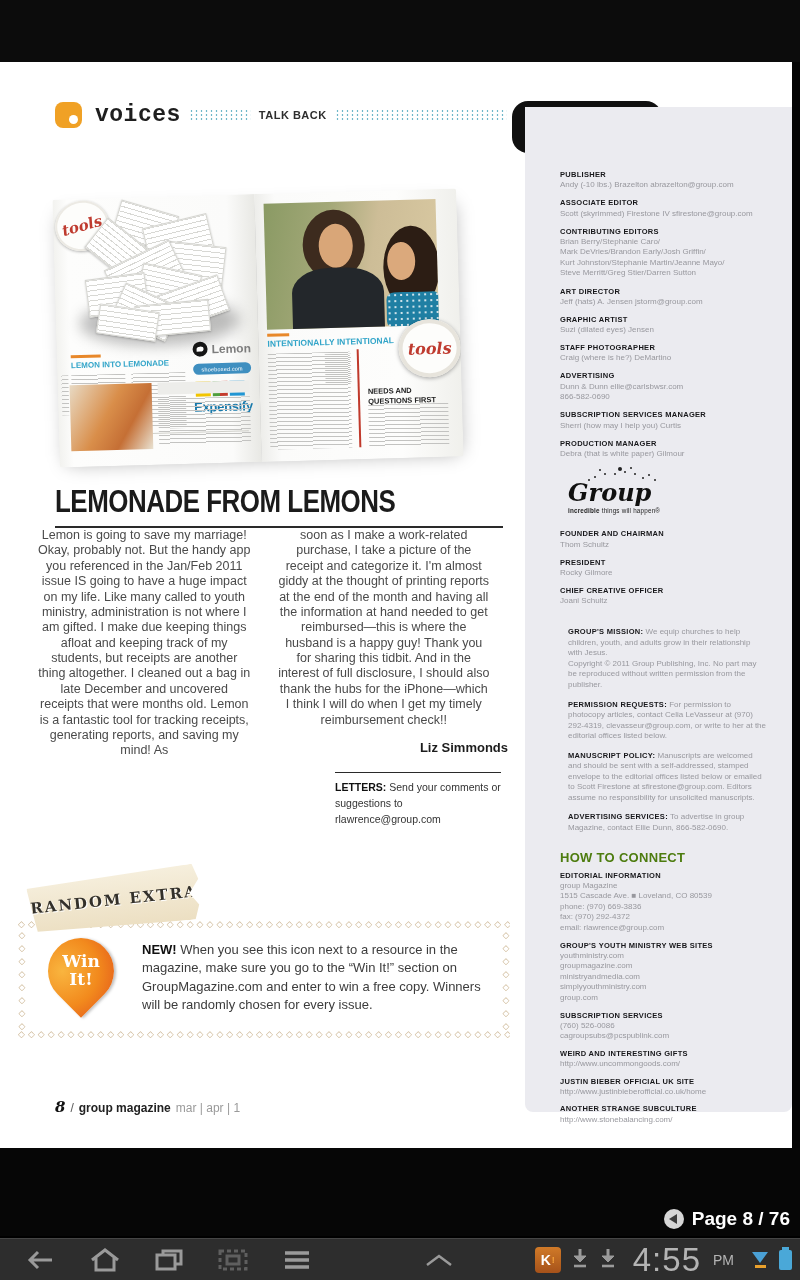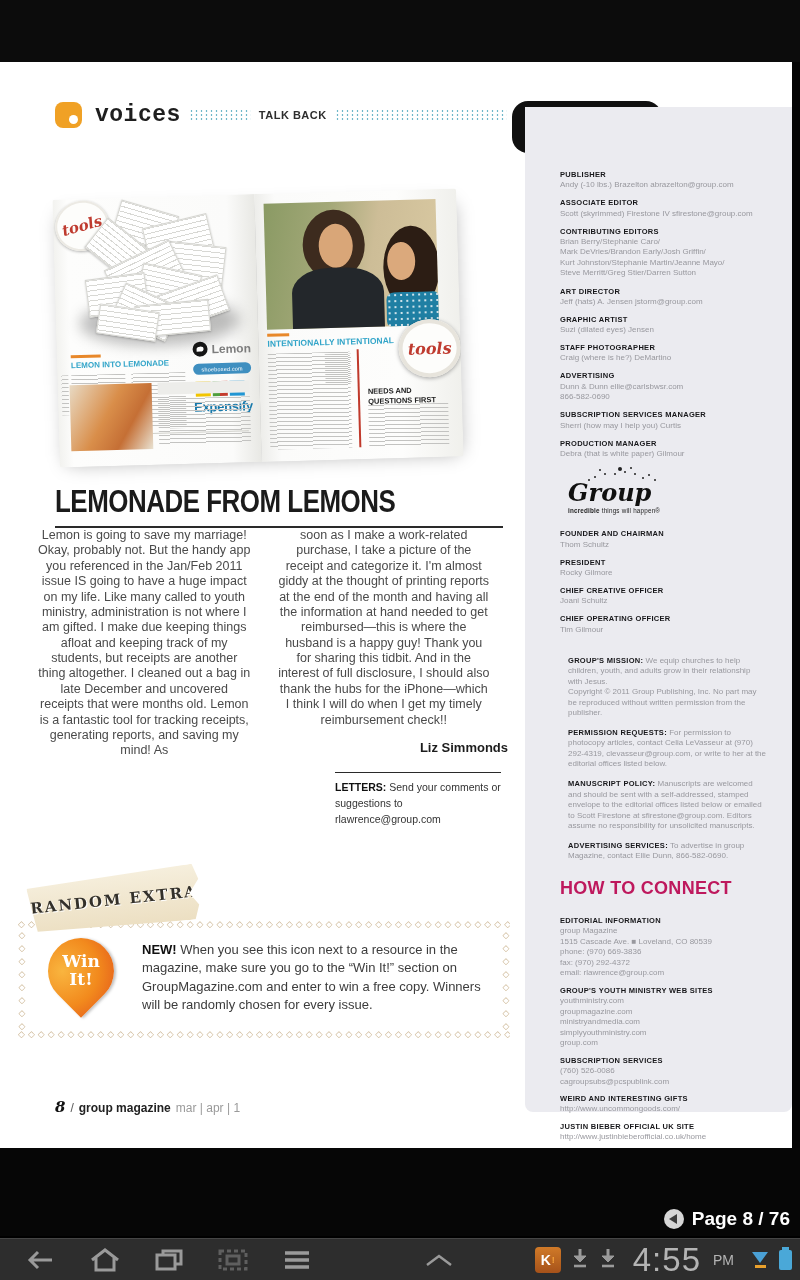--- a/index.html
+++ b/index.html
@@ -35,21 +35,21 @@
   .starburst{margin:22px 0 14px 8px;position:relative;width:120px;}
   .sb-dots{position:absolute;left:46px;top:-8px;width:2px;height:2px;background:#222;border-radius:50%;
     box-shadow:10px -2px 0 #222,20px 0 0 #222,-10px 0 0 #222,-20px 3px 0 #222,28px 4px 0 #222,5px -5px 0 1px #222,
     -15px -4px 0 #222,16px -6px 0 #222,34px 1px 0 #222,-26px 6px 0 #222,40px 6px 0 #222;}
   .group-word{font-family:"DejaVu Serif",serif;font-style:italic;font-weight:bold;font-size:24px;color:#101010;line-height:1;}
   .tagline{font-size:6.3px;color:#222;margin-top:2px;letter-spacing:.2px;}
   .tagline b{font-weight:bold;}
   .pol{margin:0 0 9px 8px;line-height:1.32;color:#98989e;}
   .pol b{color:#17171a;font-size:7.5px;letter-spacing:.3px;}
   .pol span{white-space:pre-line;}
-  .connect-title{font-size:18px;font-weight:bold;color:#be185d;letter-spacing:.3px;margin:16px 0 16px 0;}
+  .connect-title{font-size:13px;font-weight:bold;color:#4d7c0f;letter-spacing:.3px;margin:16px 0 5px 0;}
   .cn-entry{margin-bottom:6px;}
 
   
   .spread{position:absolute;left:56px;top:194px;width:404px;height:268px;transform:rotate(-1.6deg);}
   .spread-shadow{position:absolute;left:6px;top:14px;width:396px;height:252px;background:rgba(0,0,0,.28);filter:blur(9px);border-radius:8px;}
   .pages{position:absolute;inset:0;display:flex;border-radius:3px;overflow:hidden;
     box-shadow:-3px 0 0 #e9e9e6,-6px 2px 0 #dedrdb, -5px 1px 0 #e2e2df;}
   .pg{width:50%;position:relative;}
   .pg-l{background:linear-gradient(90deg,#f2f2ef 0,#fdfdfc 7%,#fbfbfa 86%,#e8e8e4 100%);}
   .pg-r{background:linear-gradient(90deg,#ededea 0,#fbfbfa 10%,#fdfdfc 70%,#f0f0ec 100%);}
@@ -259,24 +259,20 @@
         <div class="sb-entry">
           <div class="sb-label">PRESIDENT</div>
           <div class="sb-val">Rocky Gilmore</div>
         </div>
 
         <div class="sb-entry">
           <div class="sb-label">CHIEF CREATIVE OFFICER</div>
           <div class="sb-val">Joani Schultz</div>
         </div>
 
-        <div class="sb-entry">
-          <div class="sb-label">CHIEF OPERATING OFFICER</div>
-          <div class="sb-val">Tim Gilmour</div>
-        </div>
       </div>
 
     <div style="height:14px"></div>
 
     <div>
 
         <p class="pol"><b>GROUP'S MISSION:</b> <span>We equip churches to help children, youth, and adults grow in their relationship with Jesus.
 Copyright © 2011 Group Publishing, Inc. No part may be reproduced without written permission from the publisher.</span></p>
 
         <p class="pol"><b>PERMISSION REQUESTS:</b> <span>For permission to photocopy articles, contact Celia LeVasseur at (970) 292-4319, clevasseur@group.com, or write to her at the editorial offices listed below.</span></p>

